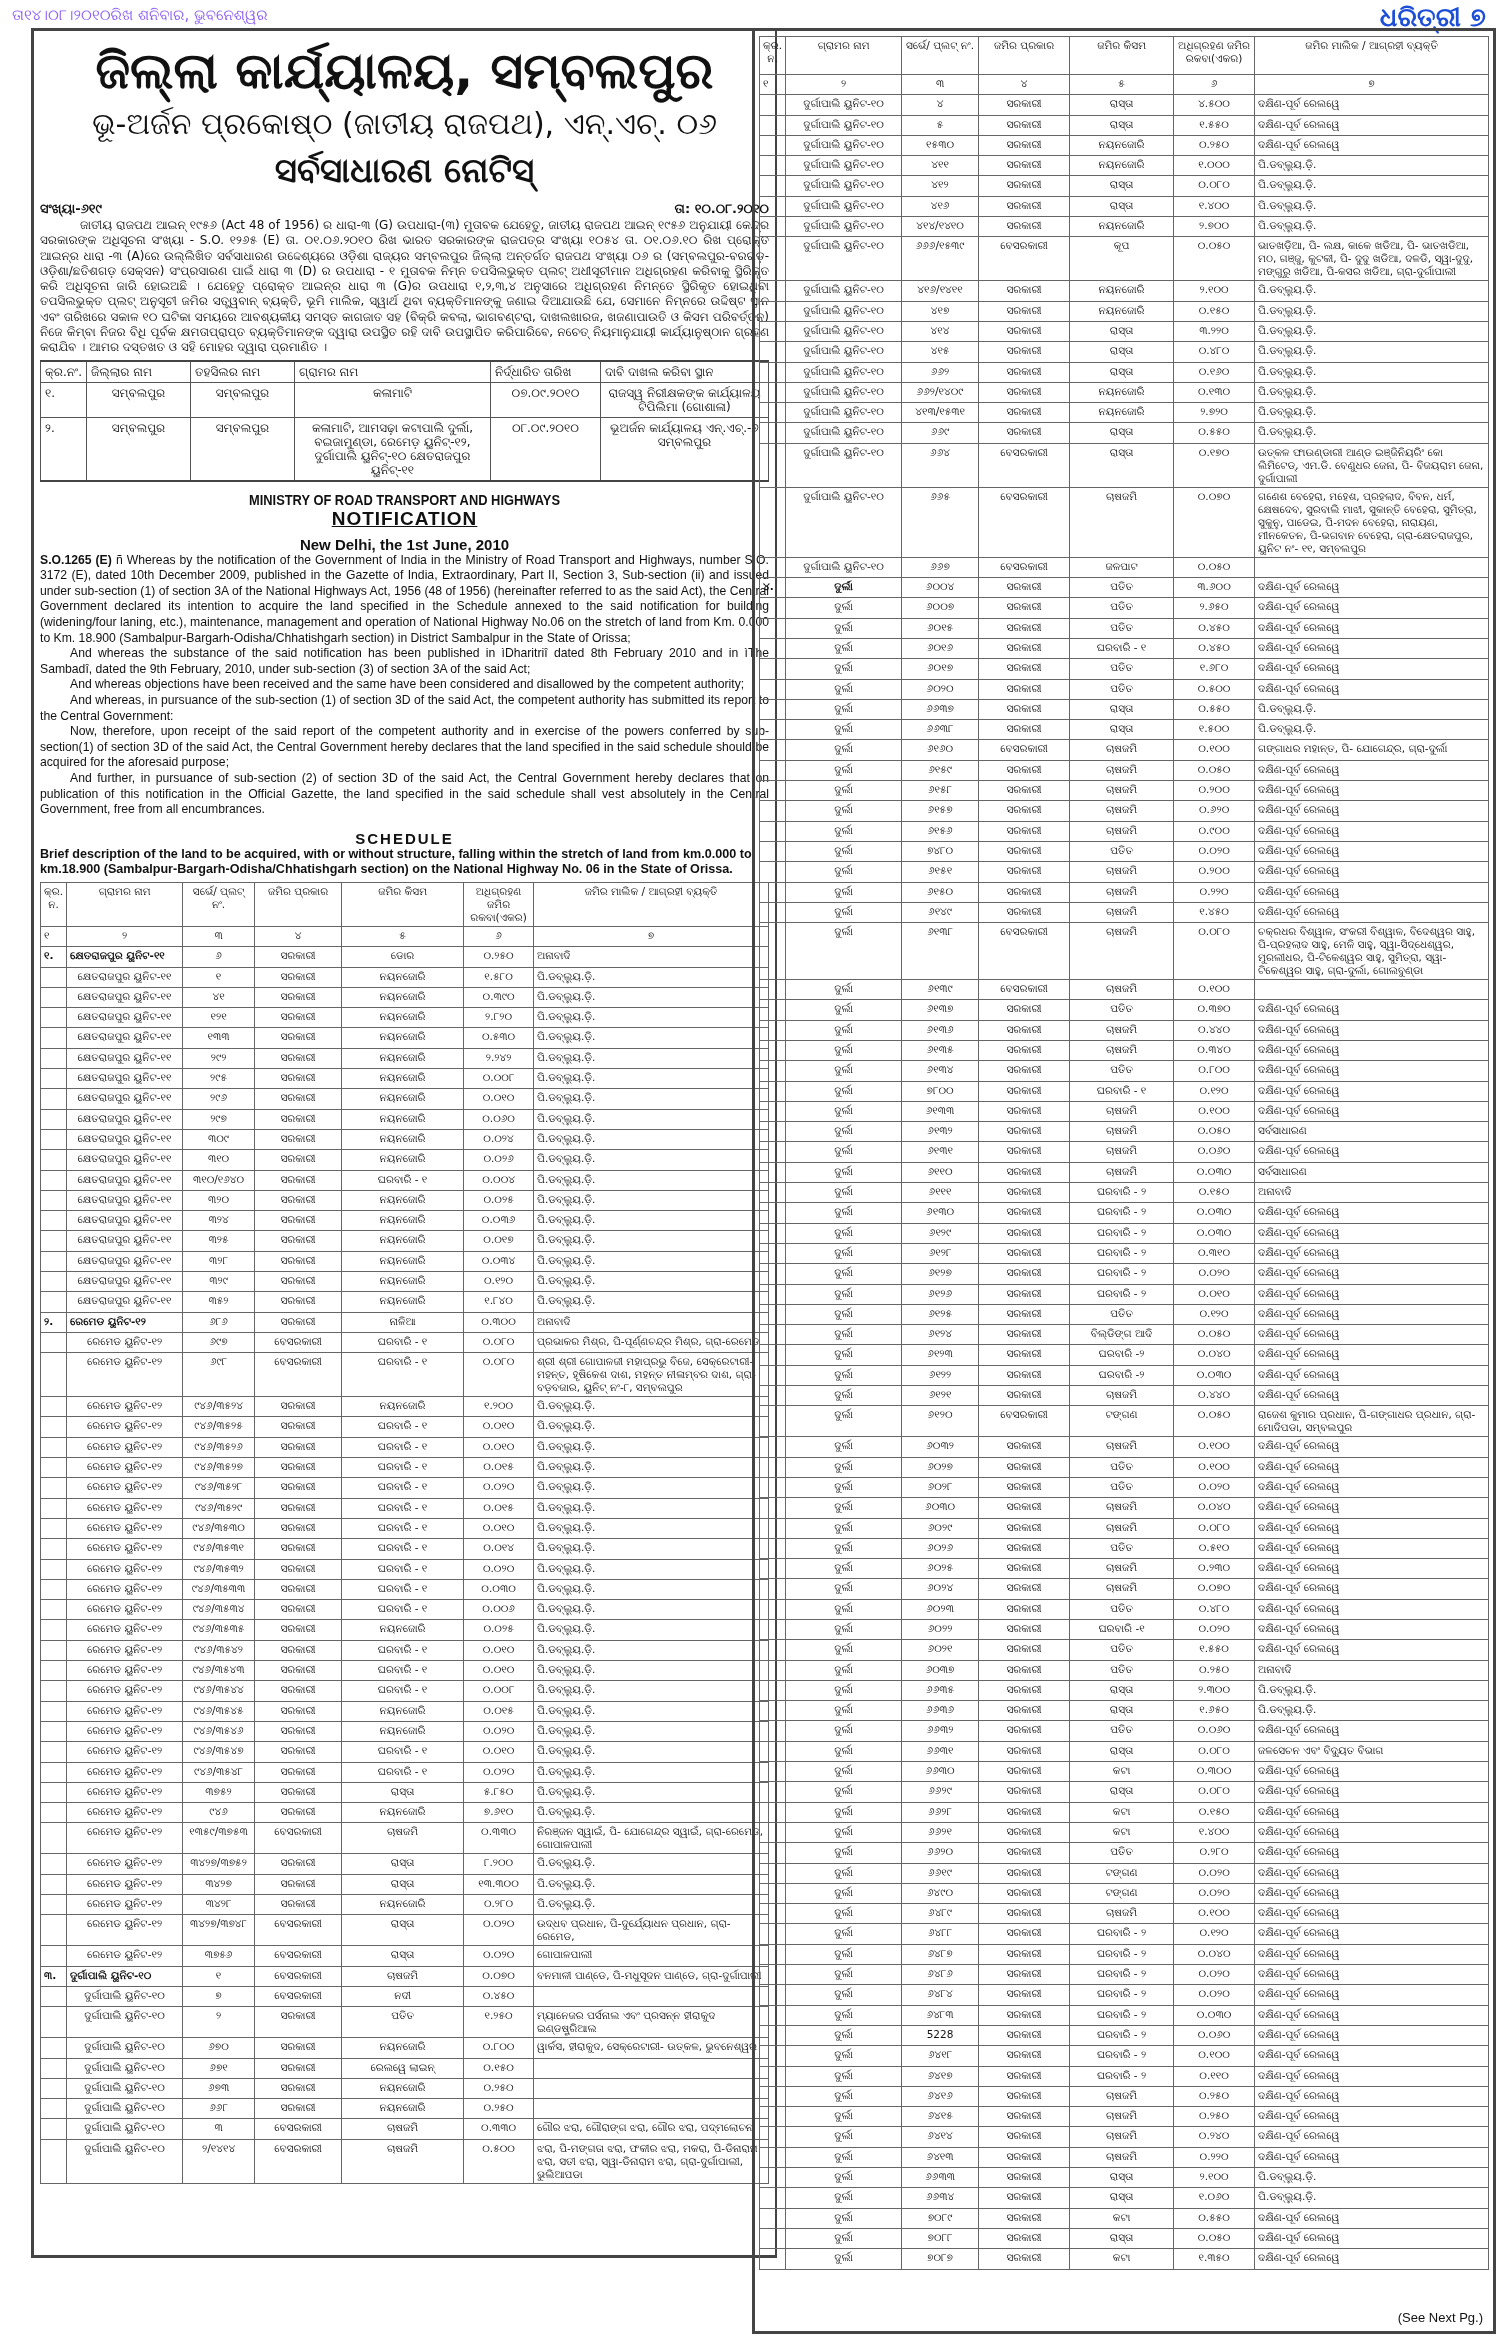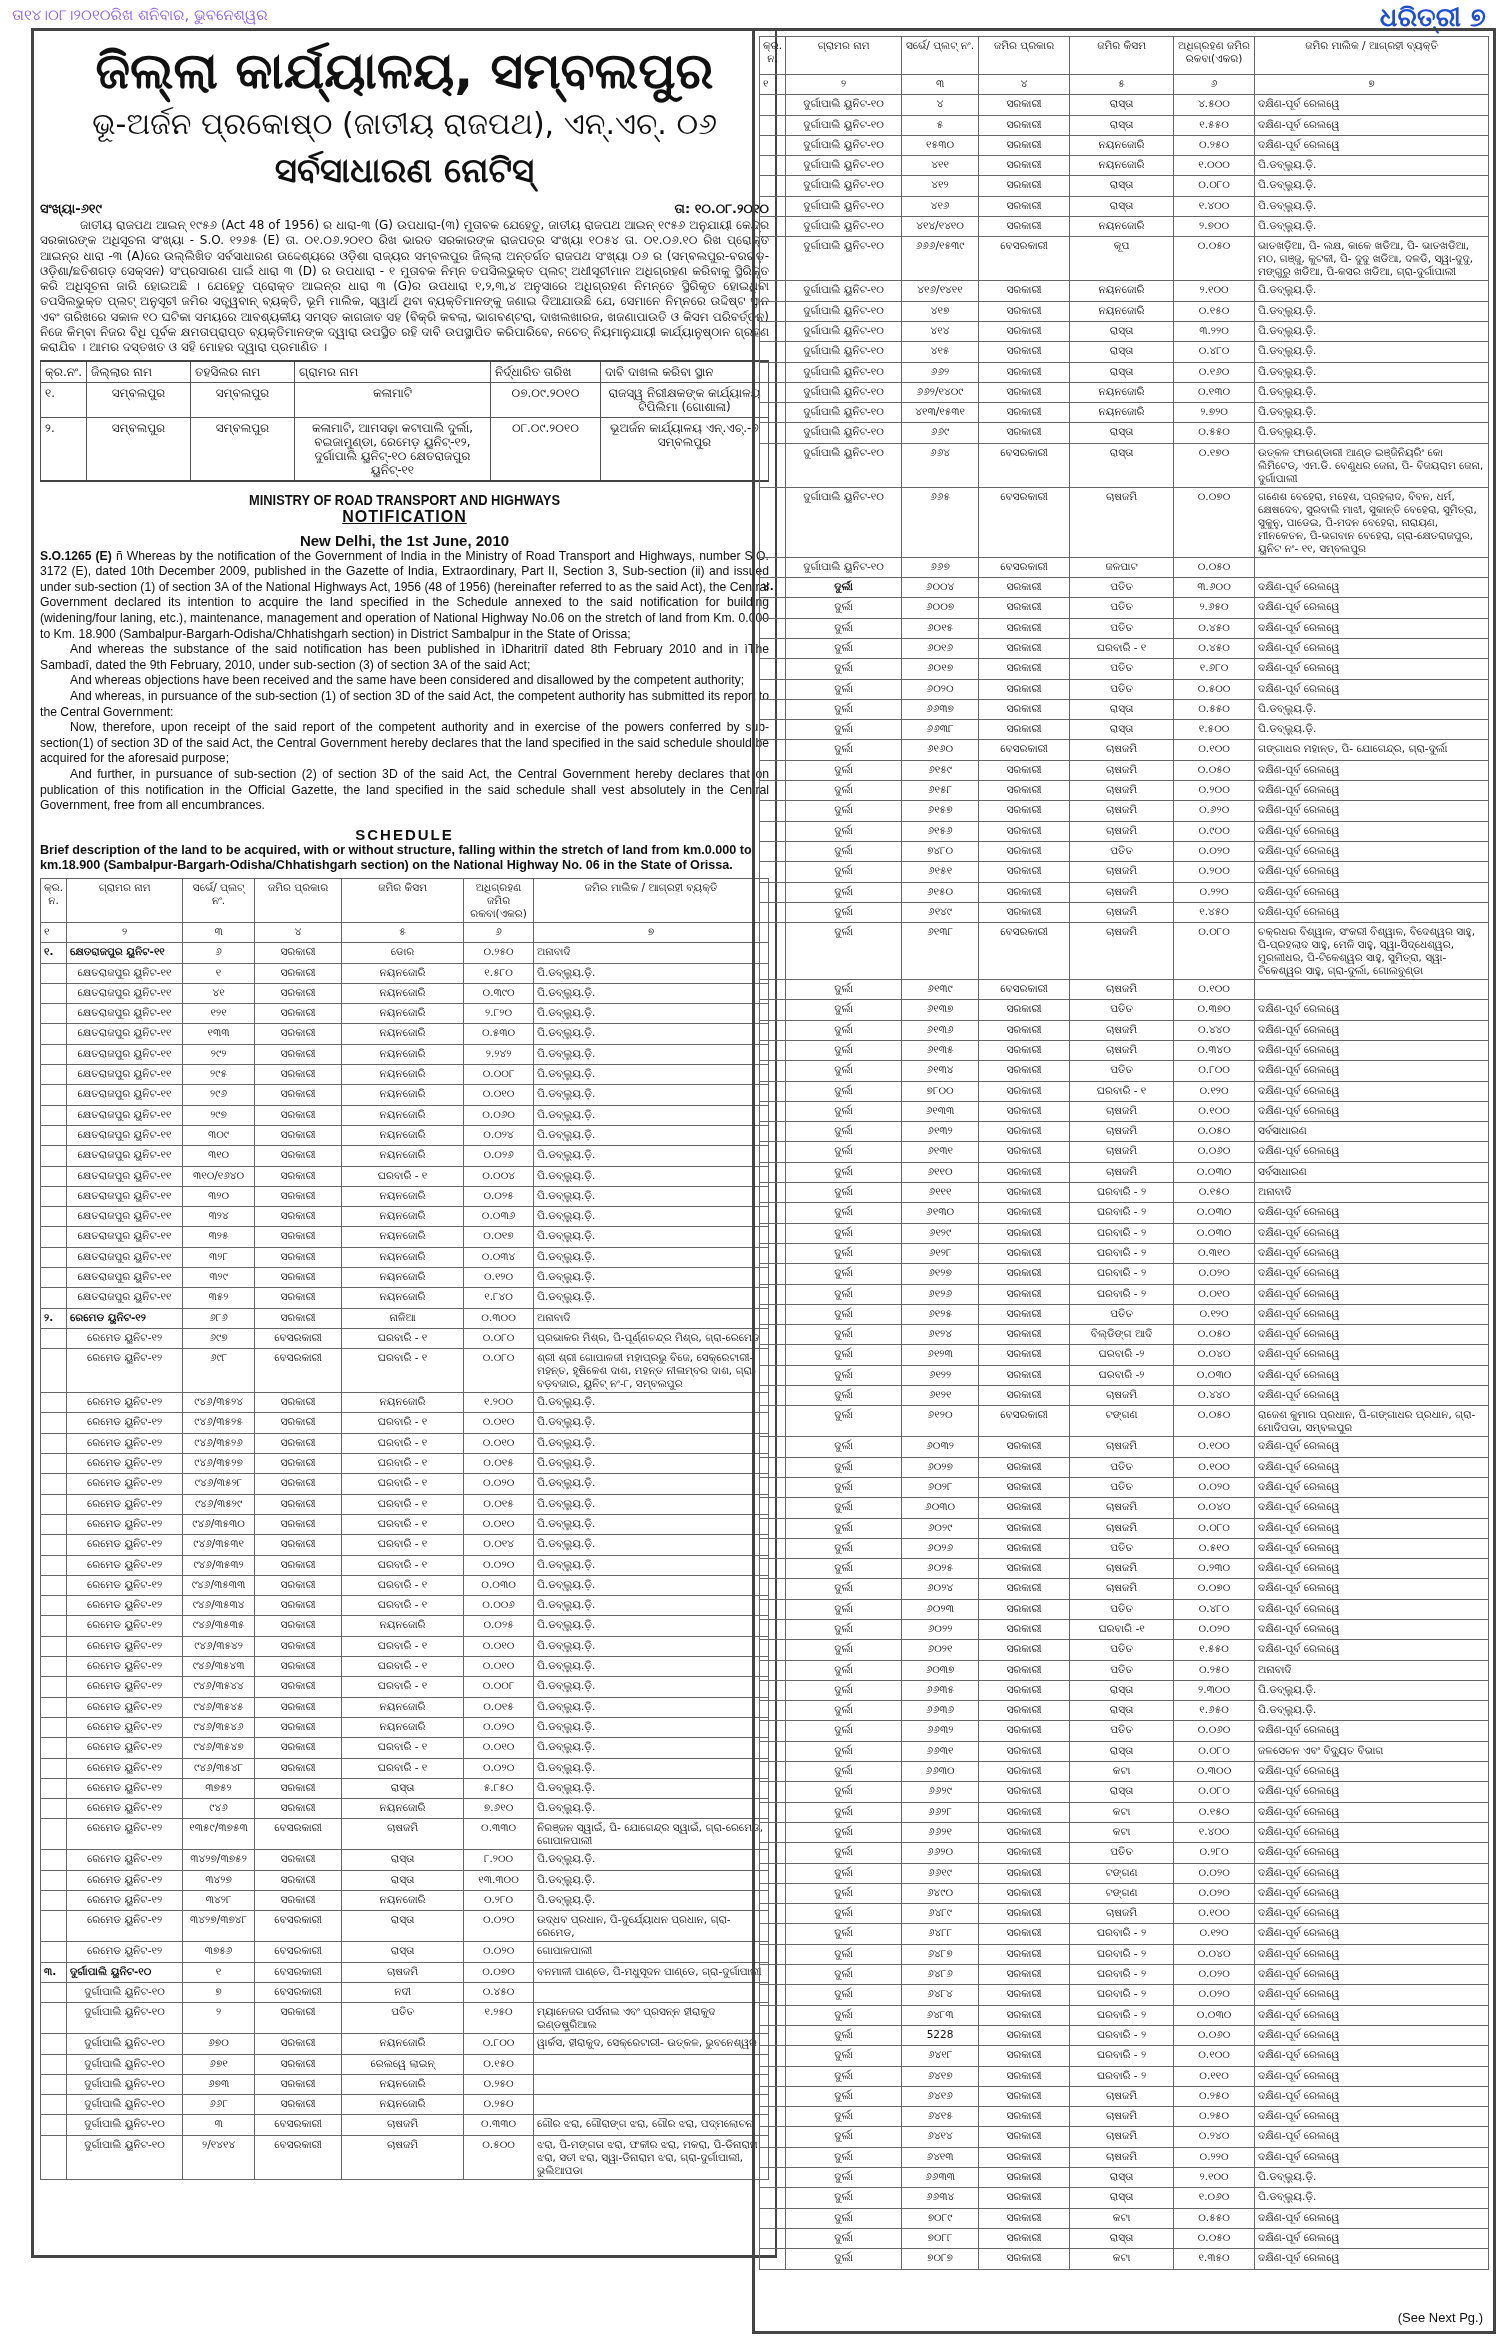--- a/index.html
+++ b/index.html
@@ -15,21 +15,21 @@
   .t3 { text-align: center; font-size: 34px; font-weight: bold; line-height: 50px; }
   .refline { display: flex; justify-content: space-between; font-size: 13px; font-weight: bold; margin-top: 6px; text-align: center; }
   .body-or { font-size: 12px; line-height: 15.3px; text-align: justify; text-indent: 40px; margin-top: 1px; }
   .sig { text-align: right; font-size: 12.5px; line-height: 16px; font-weight: bold; }
   table { border-collapse: collapse; width: 100%; }
   .hearing td, .hearing th { border: 1px solid #555; font-size: 12px; padding: 3px 4px; vertical-align: top; font-weight: normal; }
   .hearing th { text-align: left; }
   .hearing { margin-top: 4px; border-top: 2px solid #444; border-bottom: 2px solid #444; }
   .ctr { text-align: center; }
   .en-h1 { text-align: center; font-family: "Liberation Sans", sans-serif; font-weight: bold; font-size: 14px; margin-top: 10px; transform: scaleX(.92); }
-  .en-h2 { text-align: center; font-family: "Liberation Sans", sans-serif; font-weight: bold; font-size: 16px; text-decoration: underline; letter-spacing: 1px; }
+  .en-h2 { text-align: center; font-family: "Liberation Sans", sans-serif; font-weight: bold; font-size: 19px; text-decoration: underline; letter-spacing: 1px; }
   .en-h3 { text-align: center; font-family: "Liberation Sans", sans-serif; font-weight: bold; font-size: 15px; margin-top: 6px; }
   .en-p { font-family: "Liberation Sans", sans-serif; font-size: 12.2px; line-height: 15.6px; text-align: justify; }
   .en-p.ind { text-indent: 30px; }
   .sched-h { text-align: center; font-family: "Liberation Sans", sans-serif; font-weight: bold; font-size: 15px; letter-spacing: 2px; margin-top: 12px; }
   .sched-d { font-family: "Liberation Sans", sans-serif; font-weight: bold; font-size: 12.6px; line-height: 15.6px; }
   .sched td, .sched th { border: 1px solid #666; font-size: 10.5px; padding: 2px 3px; height: 20.3px; vertical-align: top; font-weight: normal; white-space: nowrap; }
   .sched td.own { white-space: normal; }
   .sched th { vertical-align: top; }
   .sched .num { text-align: center; }
   .sched .grp { font-weight: bold; }

